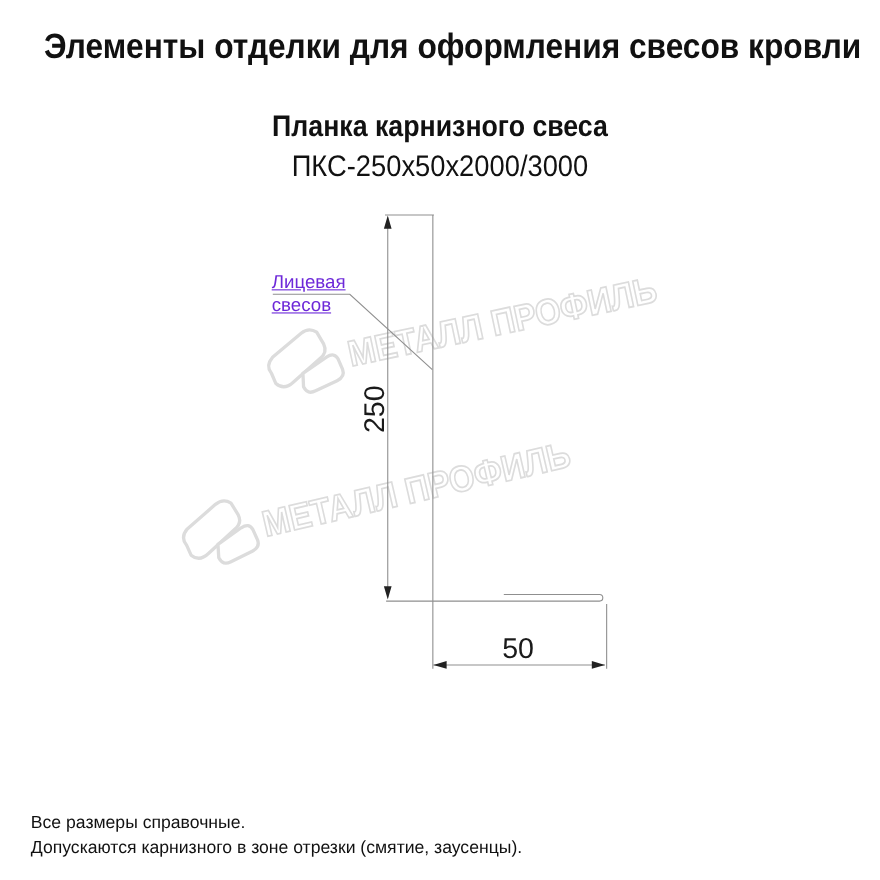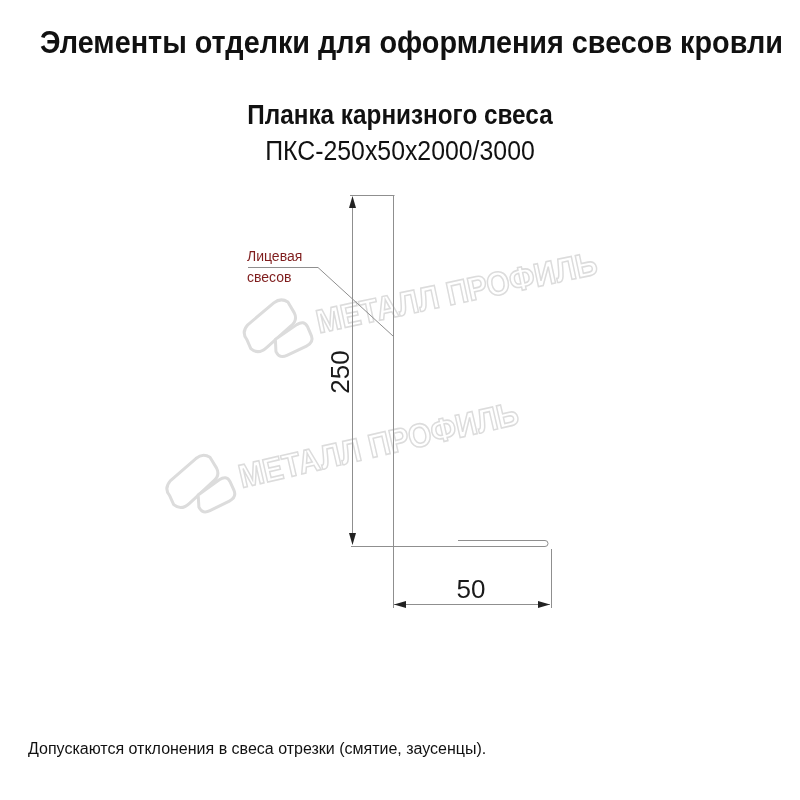--- a/index.html
+++ b/index.html
@@ -43,22 +43,22 @@
   .wm-1 { left: 236px; top: 262px; transform: rotate(-12deg); }
   .wm-2 { left: 158px; top: 415px; transform: rotate(-13deg); }
 
   
   .diagram-svg {
     position: absolute; left: 0; top: 0; width: 800px; height: 800px;
     z-index: 2;
   }
   .face-label {
     position: absolute; left: 247px; top: 246px;
-    font-size: 14px; line-height: 21px; color: #7f1d1d;
-    z-index: 3; white-space: nowrap;
+    font-size: 17px; line-height: 21px; color: #6d28d9;
+    z-index: 3; white-space: nowrap; text-decoration: underline;
   }
 
   
   .footnotes {
     position: absolute; left: 28px; top: 738px;
     font-size: 16px; line-height: 22px; color: #111;
     z-index: 3; white-space: nowrap;
   }
 </style>
 </head>
@@ -118,16 +118,17 @@
       <text x="471" y="598" text-anchor="middle">50</text>
     </g>
   </svg>
 
   <div class="face-label">
     <div>Лицевая</div>
     <div>свесов</div>
   </div>
 
   <div class="footnotes">
-    <div>Допускаются отклонения в свеса отрезки (смятие, заусенцы).</div>
+    <div>Все размеры справочные.</div>
+    <div>Допускаются карнизного в зоне отрезки (смятие, заусенцы).</div>
   </div>
 
 </div>
 
 </body></html>

